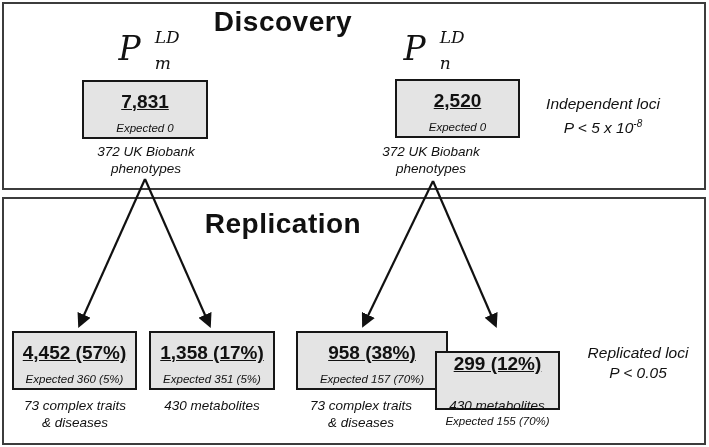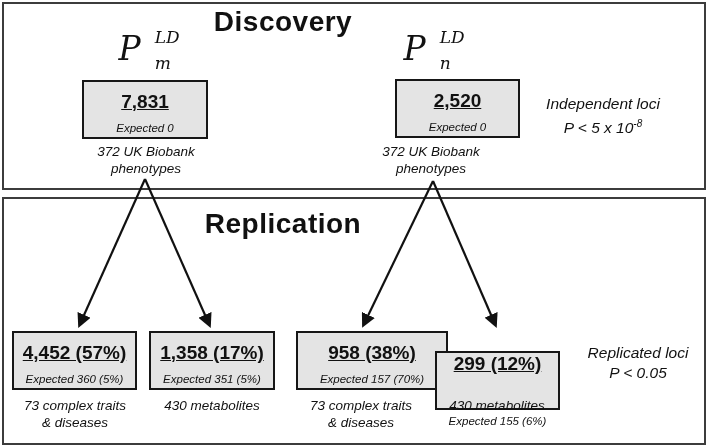--- a/index.html
+++ b/index.html
@@ -110,21 +110,21 @@
   <div class="box" style="left:149px;top:331px;width:126px;height:59px;">
     <span class="count">1,358 (17%)</span>
     <span class="expected">Expected 351 (5%)</span>
   </div>
   <div class="box" style="left:296px;top:331px;width:152px;height:59px;">
     <span class="count">958 (38%)</span>
     <span class="expected">Expected 157 (70%)</span>
   </div>
   <div class="box" style="left:435px;top:351px;width:125px;height:59px;gap:40px;">
     <span class="count">299 (12%)</span>
-    <span class="expected">Expected 155 (6%)</span>
+    <span class="expected">Expected 155 (70%)</span>
   </div>
 
   <div class="caption" style="left:75px;top:397px;">
     <div>73 complex traits</div>
     <div>&amp; diseases</div>
   </div>
   <div class="caption" style="left:212px;top:397px;">
     <div>430 metabolites</div>
     <div></div>
   </div>

